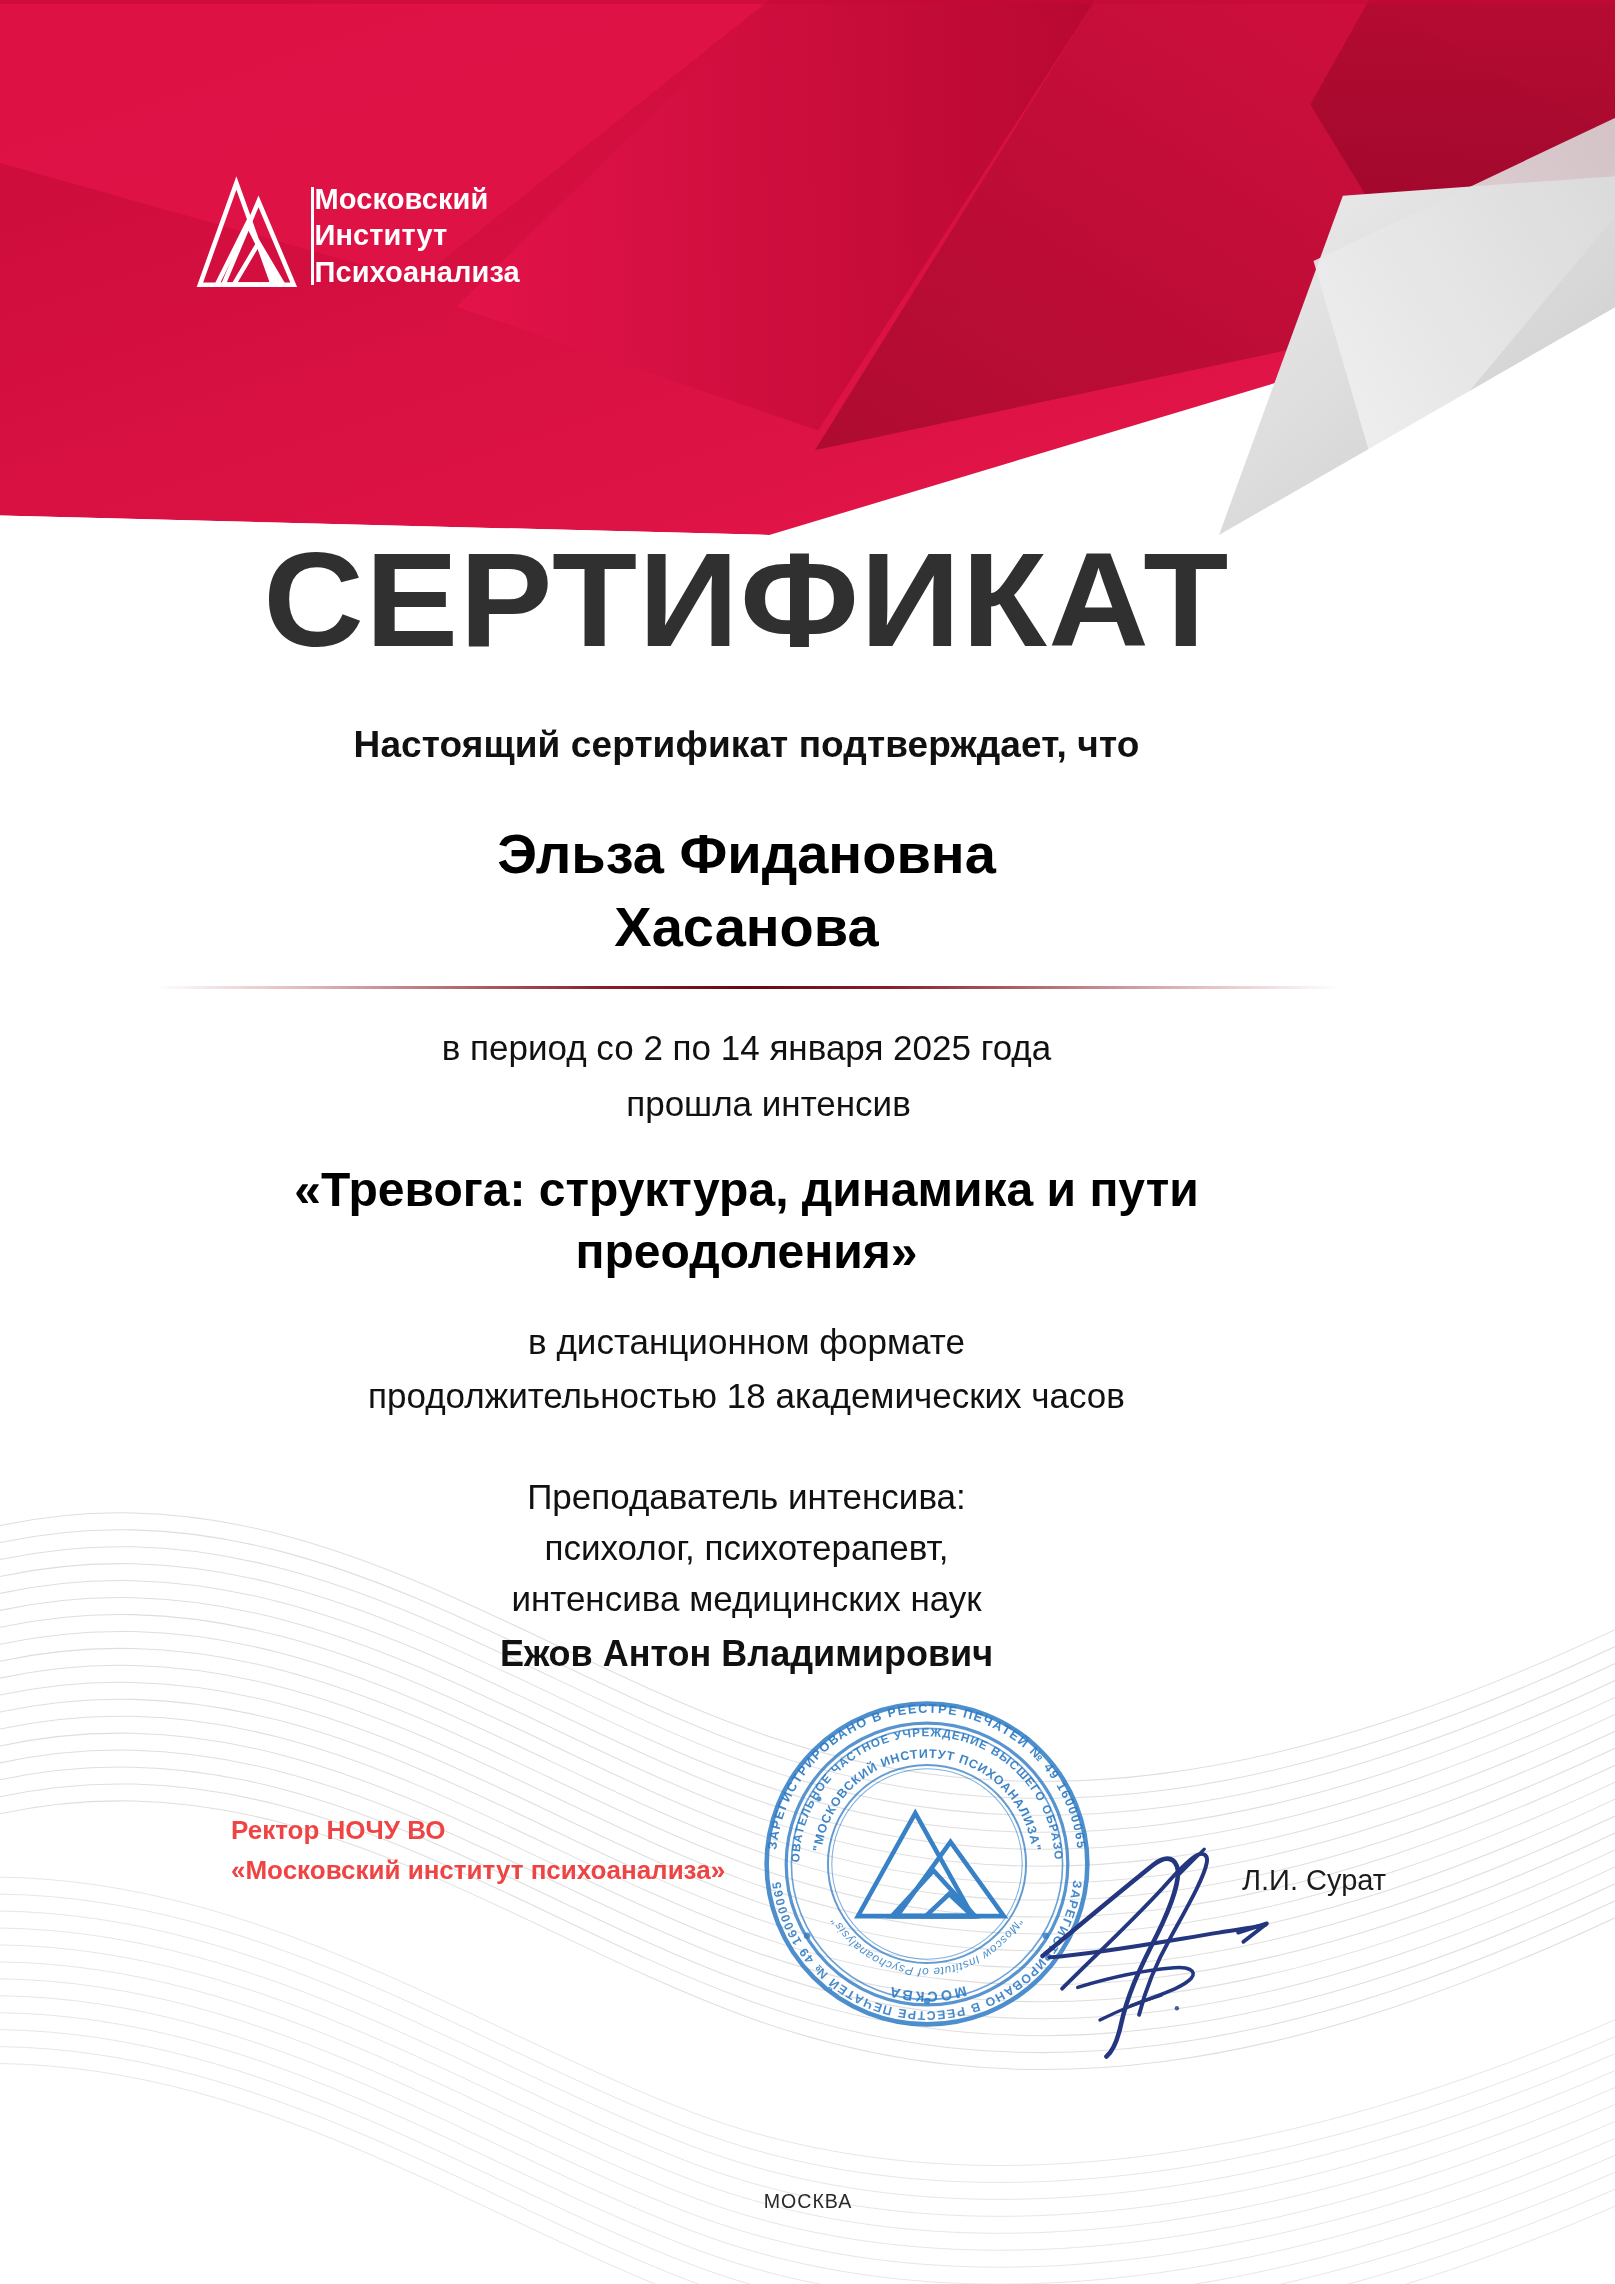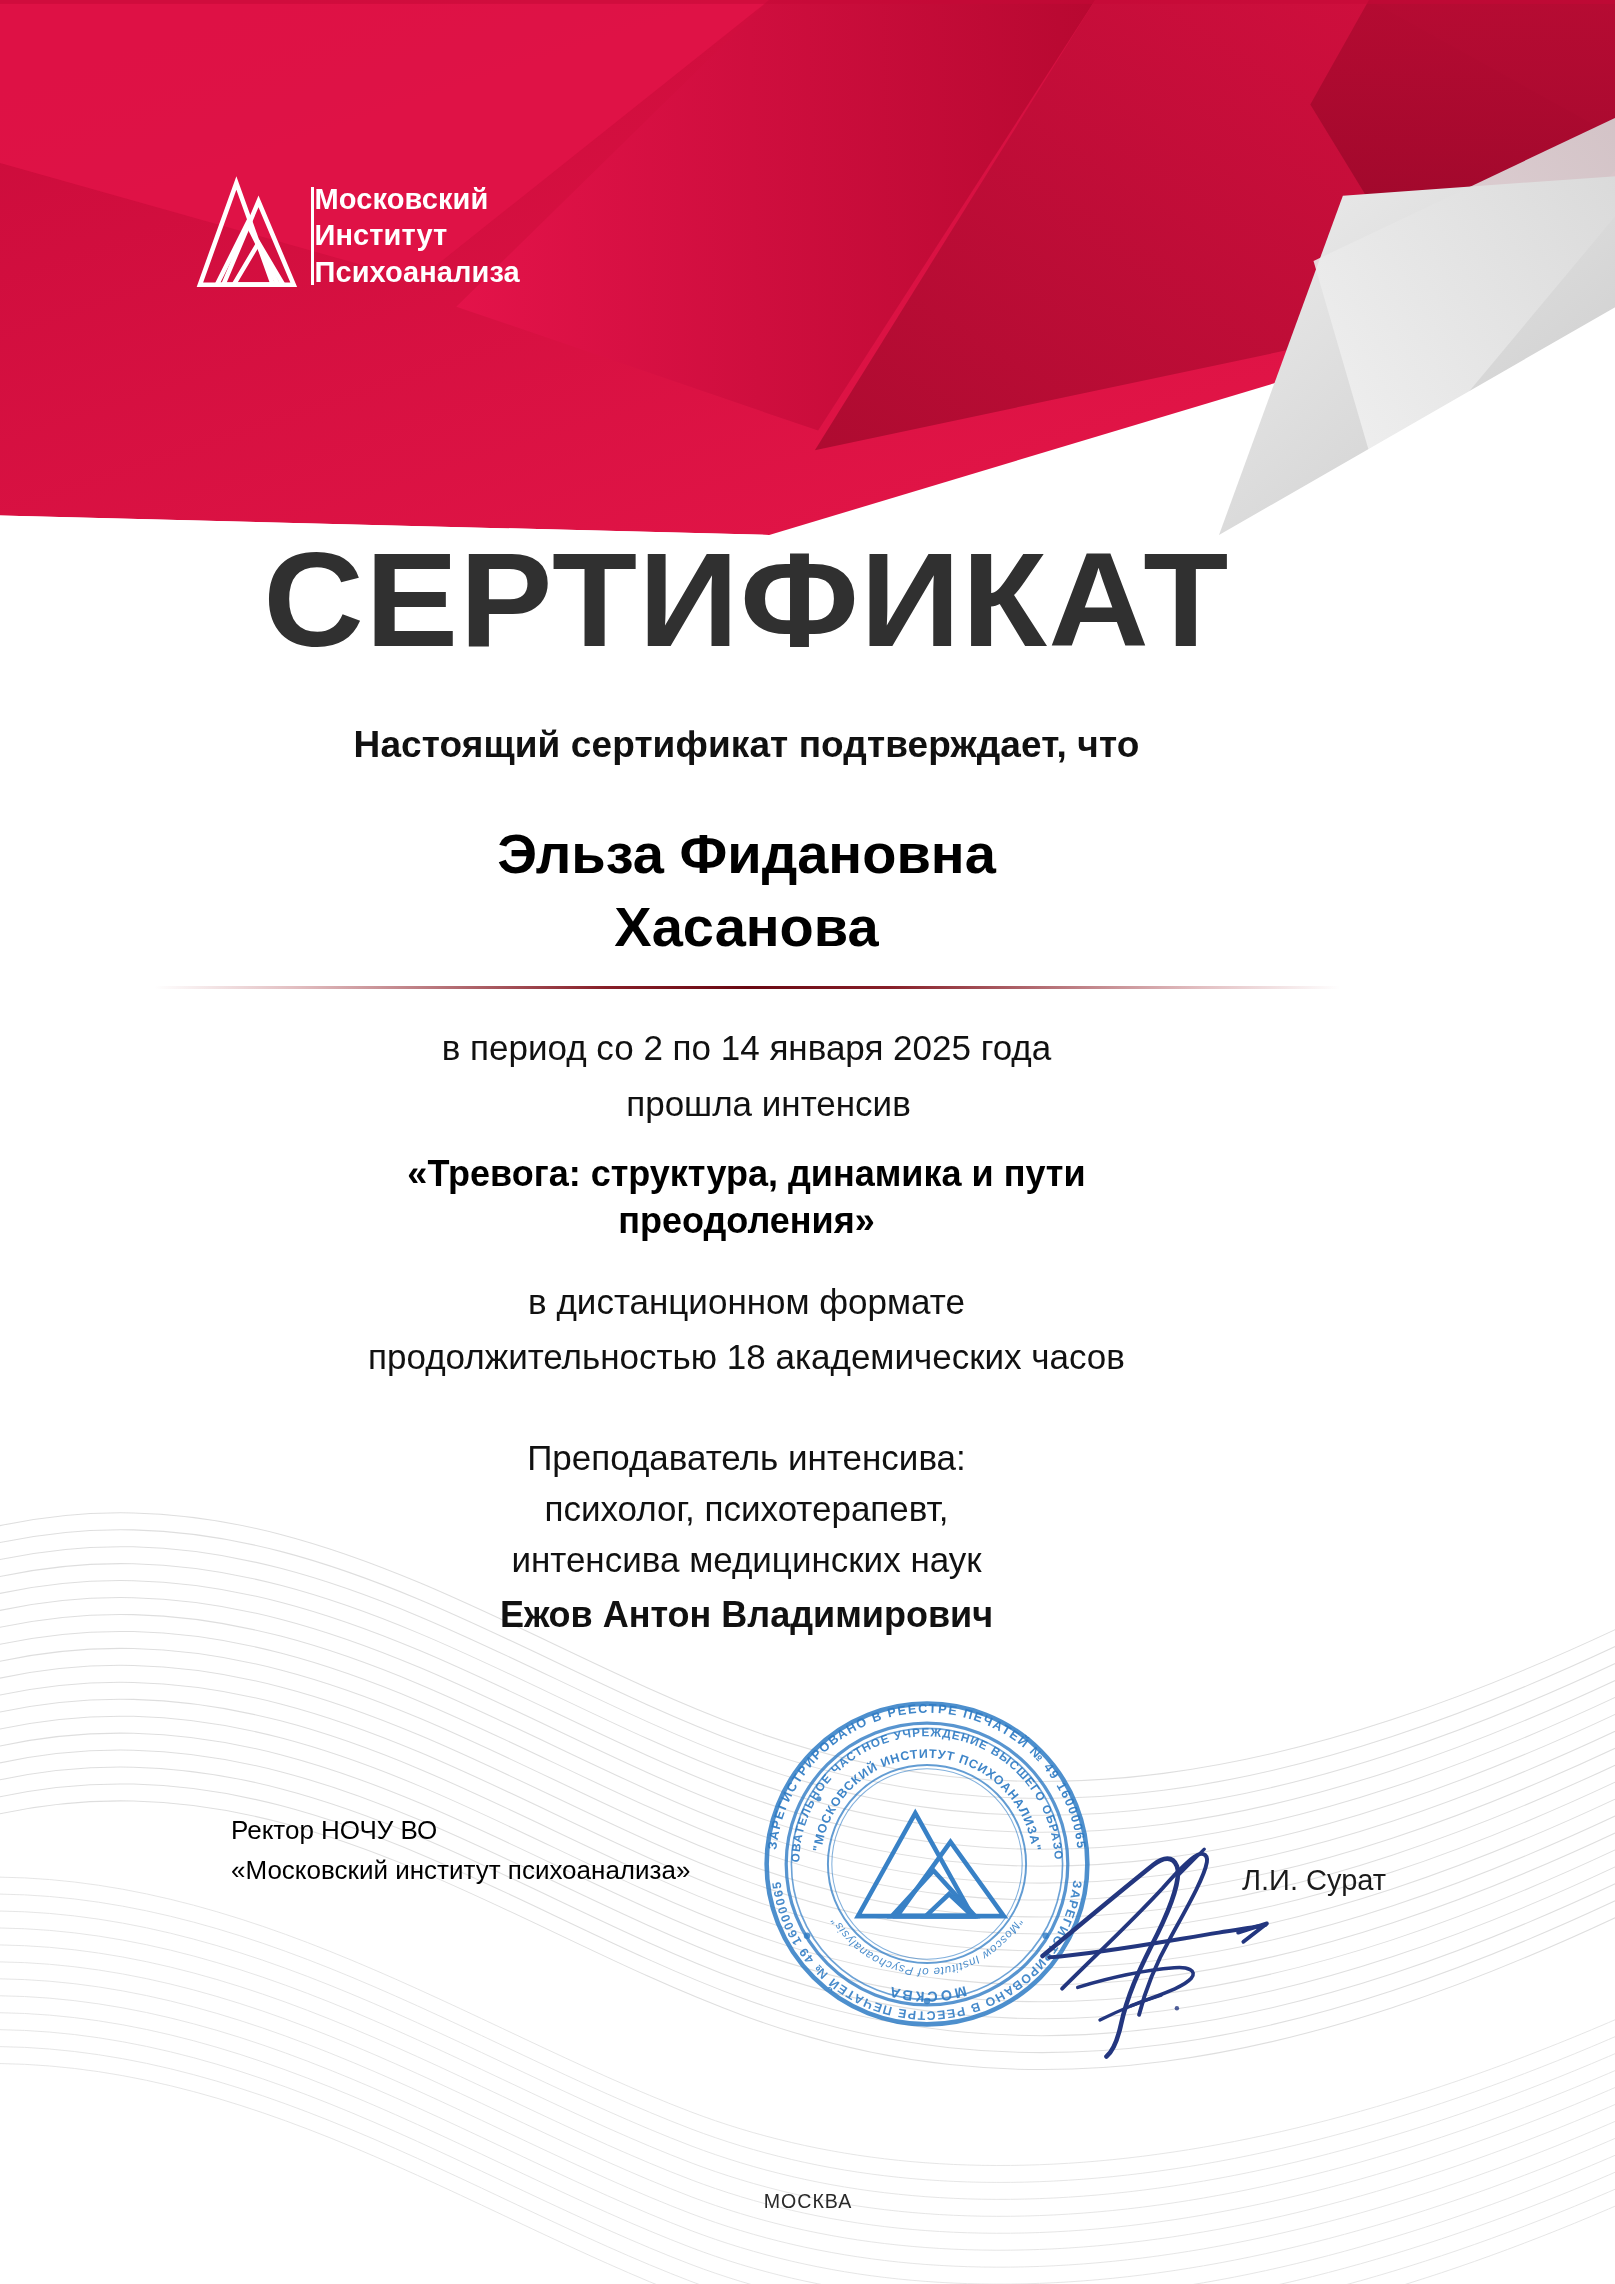--- a/index.html
+++ b/index.html
@@ -46,33 +46,33 @@
     background:linear-gradient(to right,rgba(150,20,30,0) 0%,rgba(150,20,30,.28) 12%,
       rgba(125,12,22,.92) 38%,rgba(105,8,18,1) 50%,rgba(125,12,22,.92) 62%,
       rgba(150,20,30,.28) 88%,rgba(150,20,30,0) 100%);
   }
 
   .line-reg{font-size:35px;color:#111;line-height:1.42;font-weight:normal;}
   .period{margin-top:34px;}
   .passed{margin-top:6.5px;padding-left:44px;}
 
   .course{
-    margin-top:22px;font-size:36px;font-weight:bold;color:#000;line-height:1.30;
+    margin-top:30px;font-size:48px;font-weight:bold;color:#000;line-height:1.30;
     padding:0 196px;
   }
 
   .format{margin-top:33px;}
   .duration{margin-top:5.2px;}
 
   .teacher{margin-top:50px;font-size:35px;line-height:1.46;color:#111;}
   .teacher-name{font-weight:bold;font-size:36px;margin-top:3.9px;}
 
   
   .sig-zone{position:absolute;left:0;top:1786px;width:1616px;height:313px;z-index:4;}
-  .rector{position:absolute;left:231px;top:25px;font-size:26px;line-height:1.52;color:#000000;text-align:left;}
+  .rector{position:absolute;left:231px;top:25px;font-size:26px;line-height:1.52;color:#ef4444;text-align:left;font-weight:bold;}
   .sig-name{position:absolute;left:1242px;top:62px;font-size:29px;color:#1b1b1b;margin-top:16px;}
 
   .stamp{position:absolute;left:751px;top:-98px;width:352px;height:352px;}
   .stamp svg{display:block;width:352px;height:352px;}
   .signature{position:absolute;left:1023px;top:6.5px;width:313px;height:274px;}
   .signature svg{display:block;width:313px;height:274px;}
 
   .footer-city{
     position:absolute;left:0;top:2190px;width:1616px;text-align:center;
     font-size:19.6px;letter-spacing:1px;color:#2a2a2a;z-index:4;

